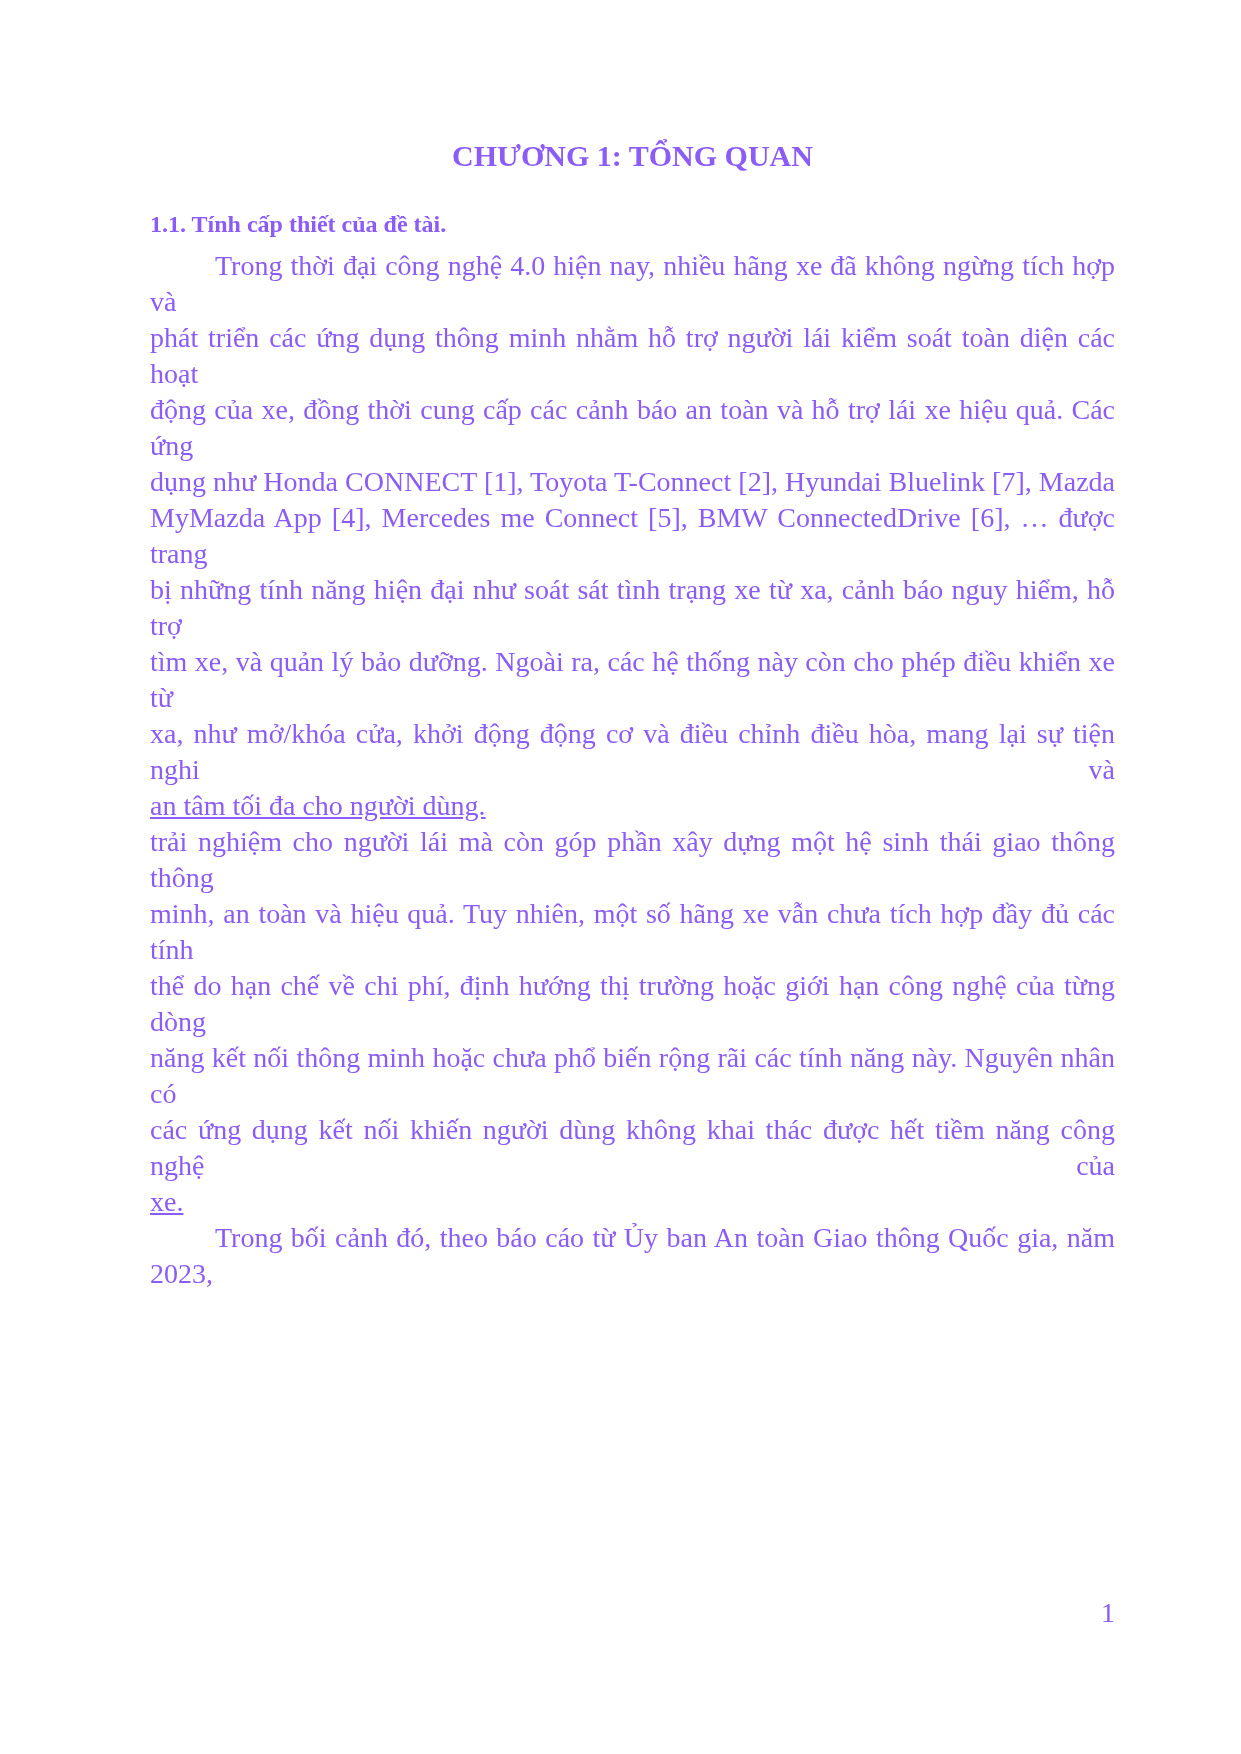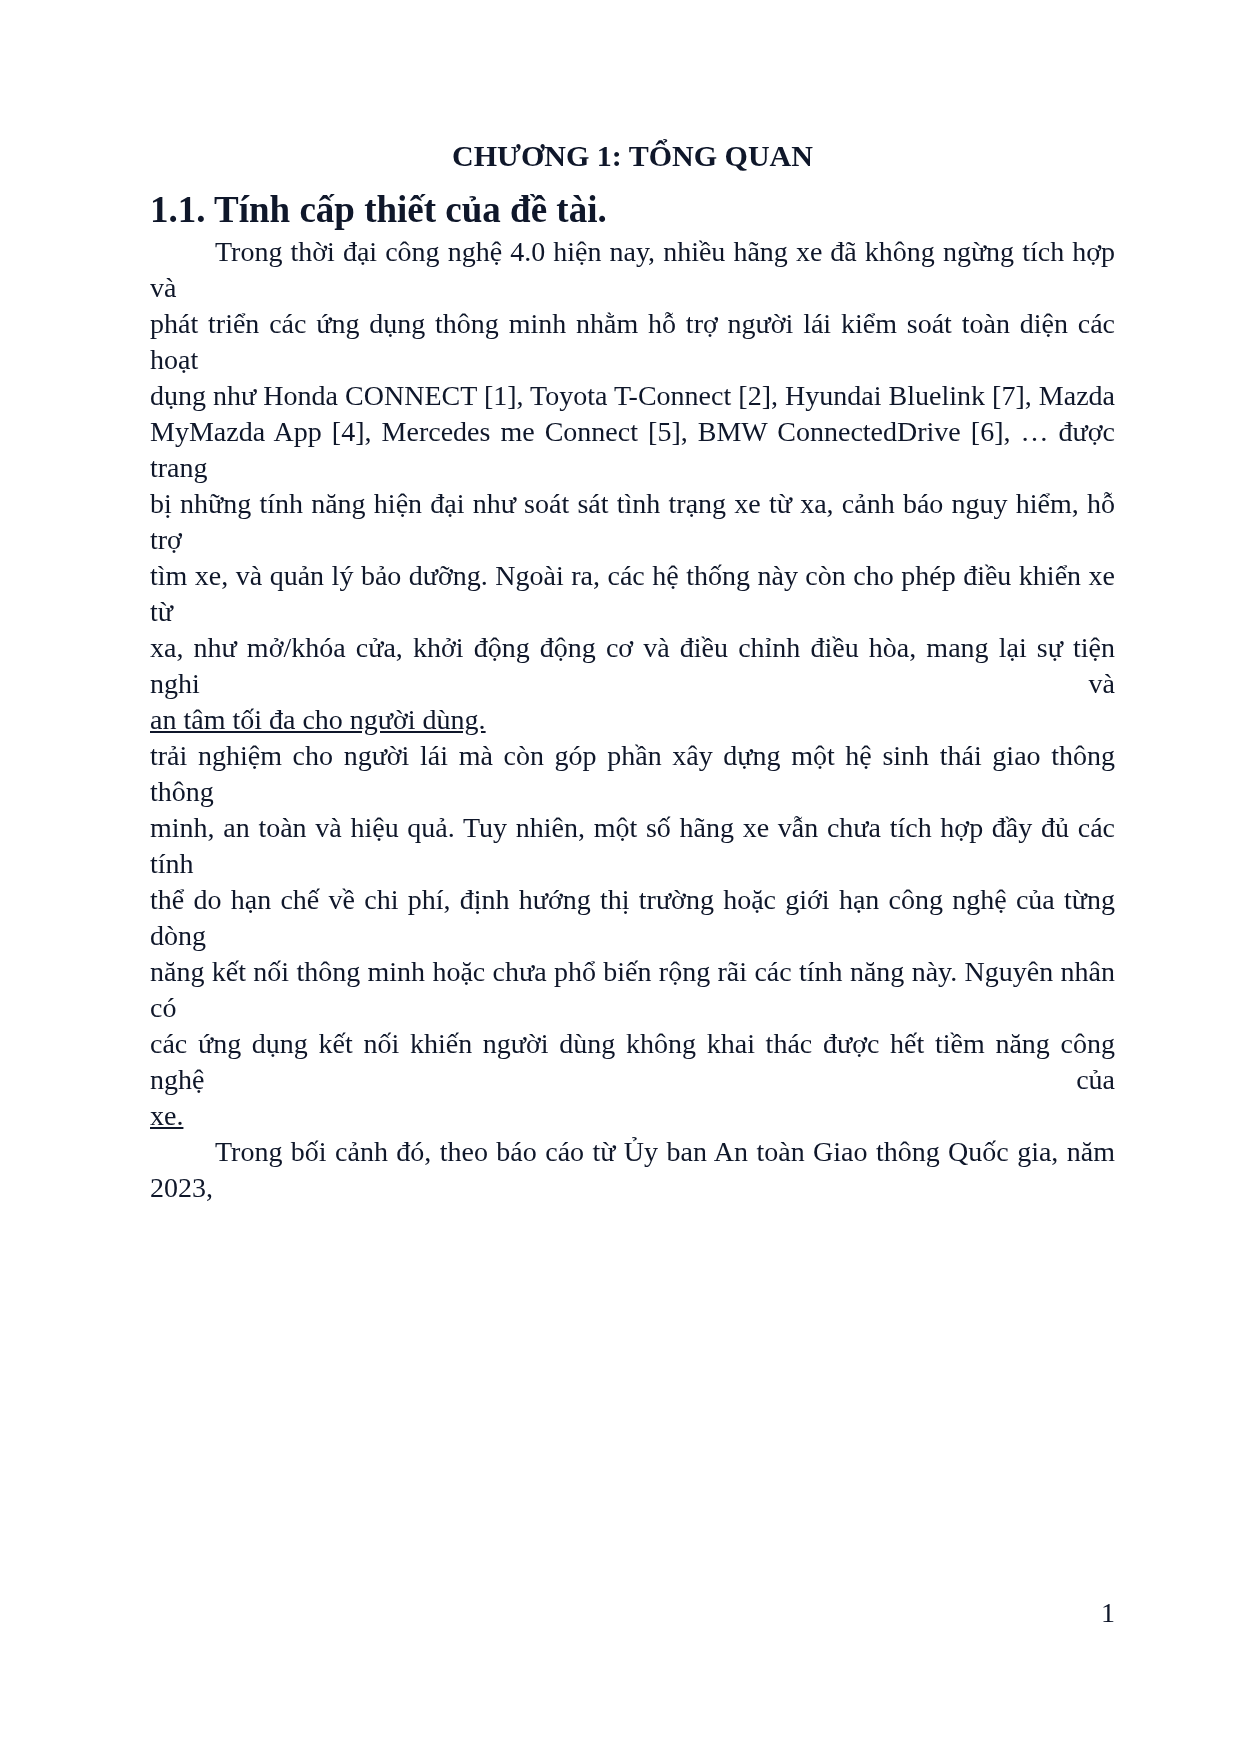--- a/index.html
+++ b/index.html
@@ -5,42 +5,42 @@
   html, body {
     margin: 0;
     padding: 0;
     background: #ffffff;
   }
   .page {
     position: relative;
     width: 1241px;
     height: 1754px;
     background: #ffffff;
-    color: #0f172a;
+    color: #8b5cf6;
     font-family: "Liberation Serif", "DejaVu Serif", serif;
     overflow: hidden;
   }
   .content {
     position: absolute;
     left: 150px;
     top: 132px;
     width: 965px;
   }
   .doc-title {
     font-size: 30px;
     font-weight: bold;
     text-align: center;
     line-height: 48px;
     white-space: nowrap;
   }
   .section-heading {
-    font-size: 37px;
+    font-size: 24px;
     font-weight: bold;
     line-height: 48px;
-    margin-top: 6px;
+    margin-top: 20px;
   }
   .paragraph {
     margin: 0;
   }
   .line {
     font-size: 28px;
     line-height: 36px;
     text-align: justify;
     text-align-last: justify;
   }
@@ -65,20 +65,21 @@
 <body>
 
 <div class="page">
   <div class="content">
     <div class="doc-title">CHƯƠNG 1: TỔNG QUAN</div>
     <div class="section-heading">1.1. Tính cấp thiết của đề tài.</div>
     <div id="paragraphs">
         <div class="paragraph">
           <div class="line first">Trong thời đại công nghệ 4.0 hiện nay, nhiều hãng xe đã không ngừng tích hợp và</div>
           <div class="line">phát triển các ứng dụng thông minh nhằm hỗ trợ người lái kiểm soát toàn diện các hoạt</div>
+          <div class="line">động của xe, đồng thời cung cấp các cảnh báo an toàn và hỗ trợ lái xe hiệu quả. Các ứng</div>
           <div class="line">dụng như Honda CONNECT [1], Toyota T-Connect [2], Hyundai Bluelink [7], Mazda</div>
           <div class="line">MyMazda App [4], Mercedes me Connect [5], BMW ConnectedDrive [6], … được trang</div>
           <div class="line">bị những tính năng hiện đại như soát sát tình trạng xe từ xa, cảnh báo nguy hiểm, hỗ trợ</div>
           <div class="line">tìm xe, và quản lý bảo dưỡng. Ngoài ra, các hệ thống này còn cho phép điều khiển xe từ</div>
           <div class="line">xa, như mở/khóa cửa, khởi động động cơ và điều chỉnh điều hòa, mang lại sự tiện nghi và</div>
           <div class="line last">an tâm tối đa cho người dùng.</div>
         </div>
         <div class="paragraph">
           <div class="line">trải nghiệm cho người lái mà còn góp phần xây dựng một hệ sinh thái giao thông thông</div>
           <div class="line">minh, an toàn và hiệu quả. Tuy nhiên, một số hãng xe vẫn chưa tích hợp đầy đủ các tính</div>

